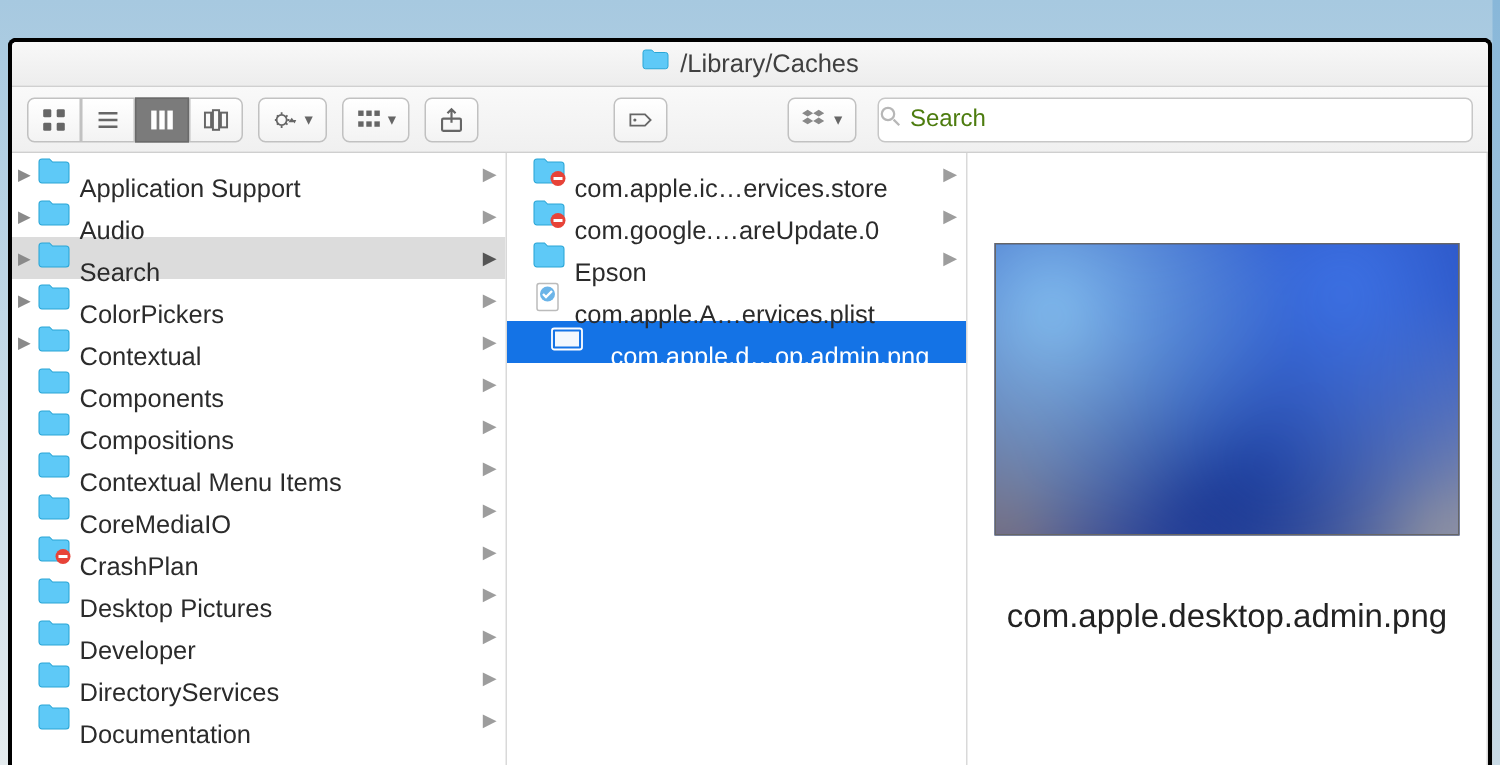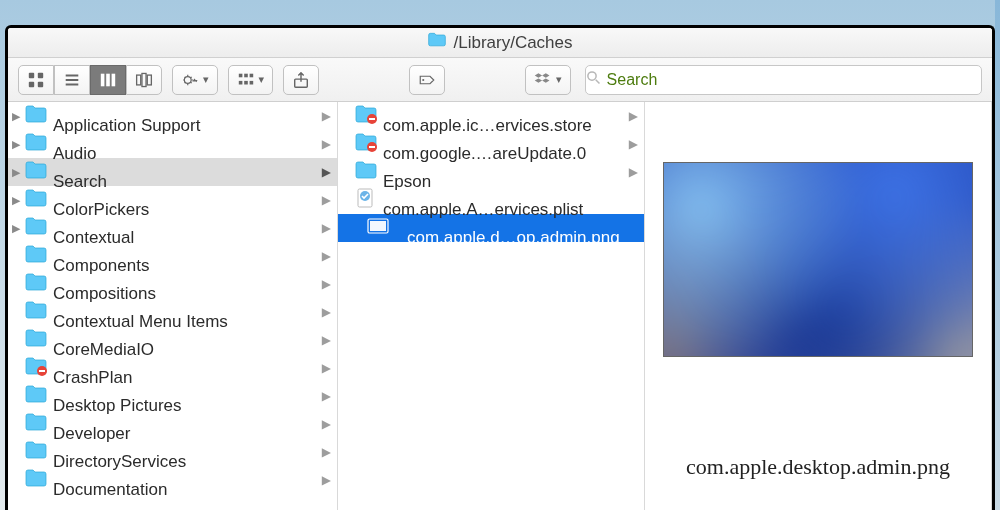--- a/index.html
+++ b/index.html
@@ -75,22 +75,22 @@
     content: ""; position: absolute; inset: -40px;
     background:
       radial-gradient(circle at 20% 30%, rgba(155,220,255,.8), transparent 45%),
       radial-gradient(circle at 70% 25%, rgba(65,120,235,.9), transparent 50%),
       radial-gradient(circle at 55% 70%, rgba(20,50,140,.9), transparent 55%),
       radial-gradient(circle at 85% 85%, rgba(230,210,160,.7), transparent 40%),
       radial-gradient(circle at 10% 85%, rgba(180,140,90,.6), transparent 40%);
     filter: blur(14px);
   }
   .preview-name {
-    margin-top: 96px; font-size: 22px; color: #222; text-align: center;
-    max-width: 310px; word-break: break-all; line-height: 1.25; font-family: Liberation Serif, serif;
+    margin-top: 40px; font-size: 22px; color: #222; text-align: center;
+    max-width: 310px; word-break: break-all; line-height: 1.25;
   }
   
   .desktop-strip {
     position: absolute; right: 0; top: 0; width: 5px; height: 100%;
     background: linear-gradient(180deg, #88b7d9, #c9dae5);
   }
 </style>
 </head>
 <body>
 

